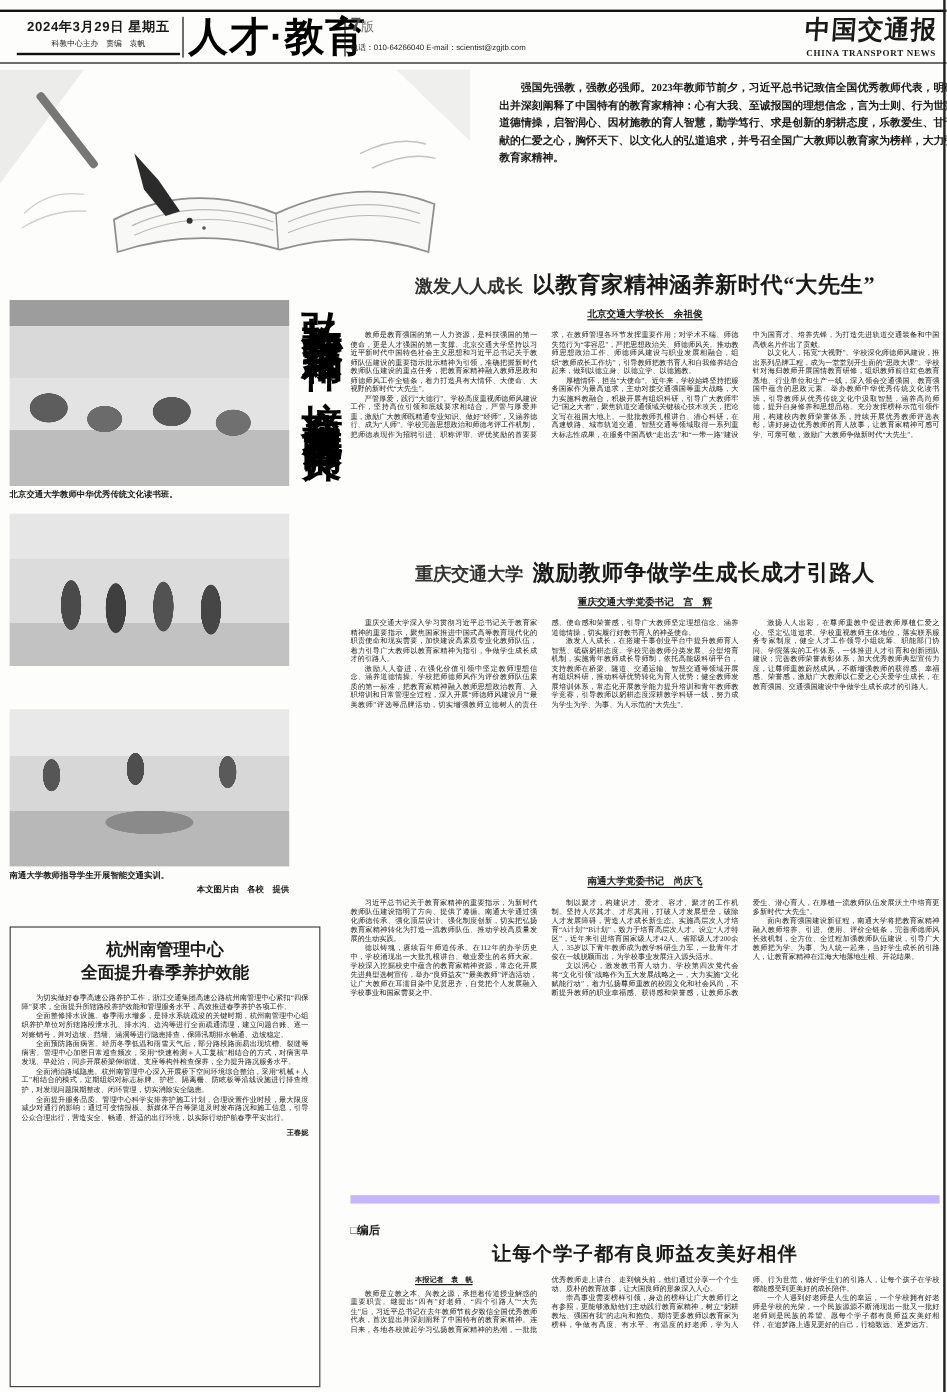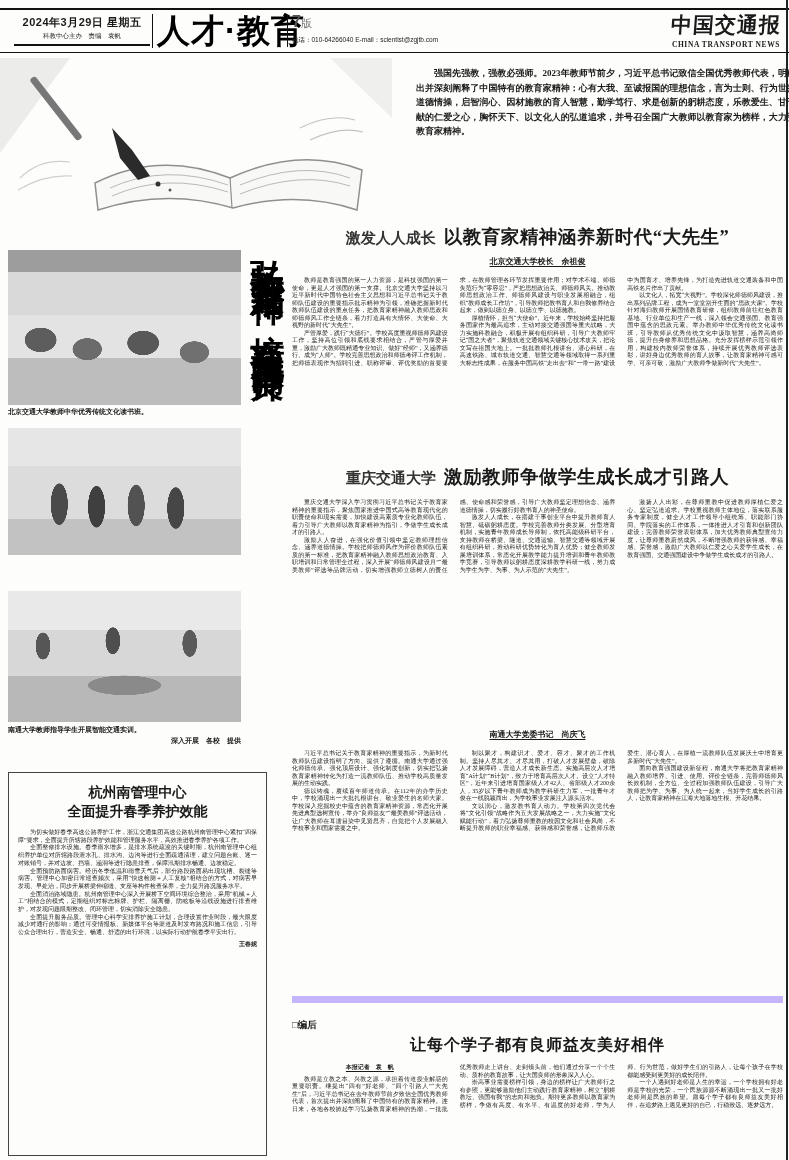--- a/index.html
+++ b/index.html
@@ -140,21 +140,21 @@
   </div>
 
   <div class="abs photo photo1"></div>
   <div class="abs caption cap1">北京交通大学教师中华优秀传统文化读书班。</div>
 
   <div class="abs photo photo2"></div>
 
   <div class="abs photo photo3"></div>
   <div class="abs caption cap3">
     <span>南通大学教师指导学生开展智能交通实训。</span>
-    <div class="credit">深入开展　各校　提供</div>
+    <div class="credit">本文图片由　各校　提供</div>
   </div>
 
   <div class="abs vert-head">弘扬教育家精神　培育造就大国良师</div>
 
   <div class="abs article art1">
     <div class="art-head">
       <span class="art-school">激发人人成长</span><span class="art-title">以教育家精神涵养新时代“大先生”</span>
     </div>
     <div class="art-byline"><span>北京交通大学校长　余祖俊</span></div>
     <div class="art-body">
@@ -162,20 +162,21 @@
         <p>严管厚爱，践行“大德行”。学校高度重视师德师风建设工作，坚持高位引领和底线要求相结合，严管与厚爱并重，激励广大教师既精通专业知识、做好“经师”，又涵养德行、成为“人师”。学校完善思想政治和师德考评工作机制，把师德表现作为招聘引进、职称评审、评优奖励的首要要求，在教师管理各环节发挥重要作用；对学术不端、师德失范行为“零容忍”，严把思想政治关、师德师风关。推动教师思想政治工作、师德师风建设与职业发展相融合，组织“教师成长工作坊”，引导教师把教书育人和自我修养结合起来，做到以德立身、以德立学、以德施教。</p>
         <p>厚植情怀，担当“大使命”。近年来，学校始终坚持把服务国家作为最高追求，主动对接交通强国等重大战略，大力实施科教融合，积极开展有组织科研，引导广大教师牢记“国之大者”，聚焦轨道交通领域关键核心技术攻关，把论文写在祖国大地上。一批批教师扎根讲台、潜心科研，在高速铁路、城市轨道交通、智慧交通等领域取得一系列重大标志性成果，在服务中国高铁“走出去”和“一带一路”建设中为国育才、培养先锋，为打造先进轨道交通装备和中国高铁名片作出了贡献。</p>
         <p>以文化人，拓宽“大视野”。学校深化师德师风建设，推出系列品牌工程，成为一堂堂别开生面的“思政大课”。学校针对海归教师开展国情教育研修，组织教师前往红色教育基地、行业单位和生产一线，深入领会交通强国、教育强国中蕴含的思政元素。举办教师中华优秀传统文化读书班，引导教师从优秀传统文化中汲取智慧，涵养高尚师德，提升自身修养和思想品格。充分发挥榜样示范引领作用，构建校内教师荣誉体系，持续开展优秀教师评选表彰，讲好身边优秀教师的育人故事，让教育家精神可感可学、可亲可敬，激励广大教师争做新时代“大先生”。</p>
       </div>
   </div>
 
   <div class="abs article art2">
     <div class="art-head">
       <span class="art-school">重庆交通大学</span><span class="art-title">激励教师争做学生成长成才引路人</span>
     </div>
+    <div class="art-byline"><span>重庆交通大学党委书记　宫　辉</span></div>
     <div class="art-body">
         <p>重庆交通大学深入学习贯彻习近平总书记关于教育家精神的重要指示，聚焦国家推进中国式高等教育现代化的职责使命和现实需要，加快建设高素质专业化教师队伍，着力引导广大教师以教育家精神为指引，争做学生成长成才的引路人。</p>
         <p>激励人人奋进，在强化价值引领中坚定教师理想信念、涵养道德情操。学校把师德师风作为评价教师队伍素质的第一标准，把教育家精神融入教师思想政治教育、入职培训和日常管理全过程，深入开展“师德师风建设月”“最美教师”评选等品牌活动，切实增强教师立德树人的责任感、使命感和荣誉感，引导广大教师坚定理想信念、涵养道德情操，切实履行好教书育人的神圣使命。</p>
         <p>激发人人成长，在搭建干事创业平台中提升教师育人智慧、砥砺躬耕态度。学校完善教师分类发展、分型培育机制，实施青年教师成长导师制，依托高能级科研平台，支持教师在桥梁、隧道、交通运输、智慧交通等领域开展有组织科研，推动科研优势转化为育人优势；健全教师发展培训体系，常态化开展教学能力提升培训和青年教师教学竞赛，引导教师以躬耕态度深耕教学科研一线，努力成为学生为学、为事、为人示范的“大先生”。</p>
         <p>激扬人人出彩，在尊师重教中促进教师厚植仁爱之心、坚定弘道追求。学校重视教师主体地位，落实联系服务专家制度，健全人才工作领导小组统筹、职能部门协同、学院落实的工作体系，一体推进人才引育和创新团队建设；完善教师荣誉表彰体系，加大优秀教师典型宣传力度，让尊师重教蔚然成风，不断增强教师的获得感、幸福感、荣誉感，激励广大教师以仁爱之心关爱学生成长，在教育强国、交通强国建设中争做学生成长成才的引路人。</p>
       </div>
   </div>
 
   <div class="abs article art3">
     <div class="art-byline"><span>南通大学党委书记　尚庆飞</span></div>

